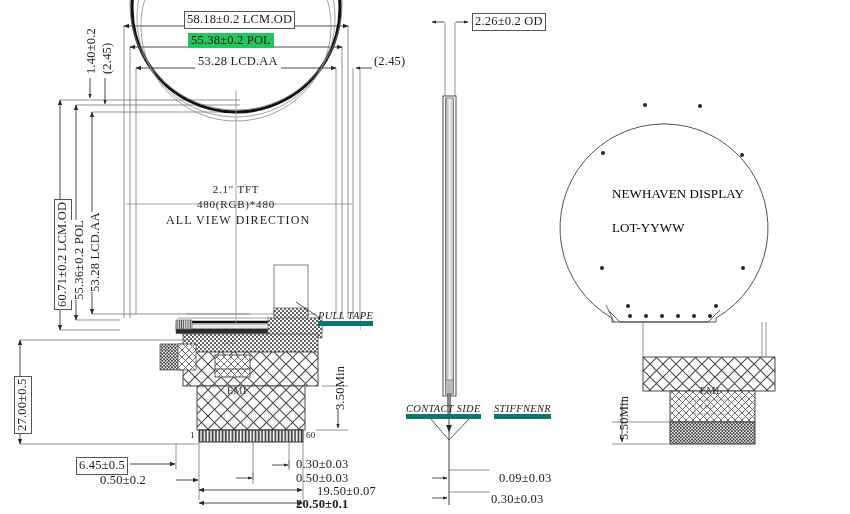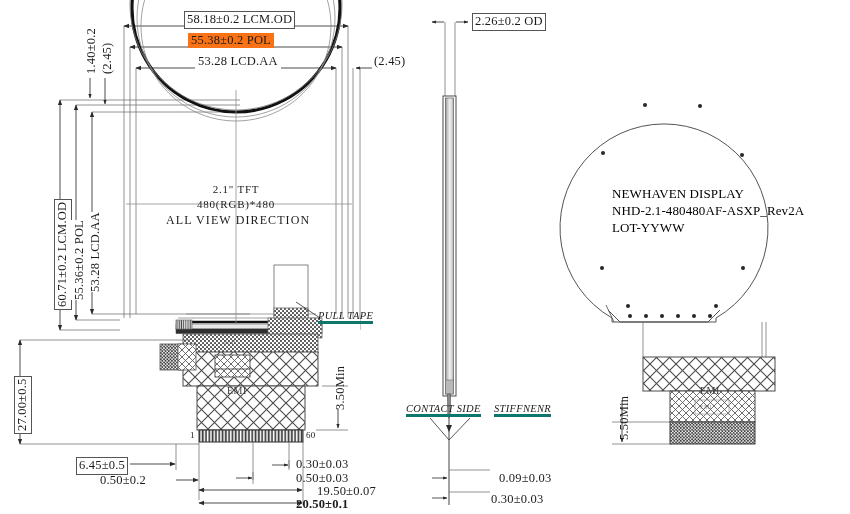--- a/index.html
+++ b/index.html
@@ -8,21 +8,21 @@
        font-family:"Liberation Serif",serif;color:#1b1b1b;}
   #sheet{position:relative;width:850px;height:514px;}
   svg#dwg{position:absolute;left:0;top:0;width:850px;height:514px;}
 
   .lbl{position:absolute;white-space:nowrap;font-family:"Liberation Serif",serif;
        color:#1b1b1b;letter-spacing:.2px;}
   .dim{font-size:12.5px;}
   .boxed{border:1px solid #555;padding:0px 2px 1px 2px;background:#fff;}
   .rot{transform-origin:0 0;}
   .rot90{transform:rotate(-90deg);}
-  .ital{font-style:italic;font-size:10.5px;border-bottom:3px solid #0f766e;
+  .ital{font-style:italic;font-size:10.5px;border-bottom:5px solid #0f766e;
         padding-bottom:0px;letter-spacing:.3px;}
   .ctr{font-size:11px;letter-spacing:.8px;text-align:center;}
   .ctr.small{font-size:12px;letter-spacing:1.1px;}
   .sans{font-family:Liberation Serif, serif;font-size:13px;
         line-height:16.5px;letter-spacing:.1px;color:#000000;}
   .pinno{font-size:9px;}
   .emi{font-size:10px;color:#3a3a3a;letter-spacing:.5px;}
   .emi2{font-size:6px;color:#50505090;letter-spacing:.3px;}
 </style>
 </head>
@@ -297,21 +297,21 @@
     <line x1="612" y1="422" x2="672" y2="422"></line>
   </g>
   <g stroke="#2a2a2a" stroke-width="0.85">
     <line x1="622" y1="400" x2="622" y2="442" marker-end="url(#arS)"></line>
   </g>
 
   </g>
 </svg>
 
 <div class="lbl dim boxed" style="left:184px;top:11px;">58.18±0.2  LCM.OD</div>
-<div class="lbl dim" style="left:188px;top:33px;background:#f97316;padding:0 3px;">55.38±0.2  POL</div>
+<div class="lbl dim" style="left:188px;top:33px;background:#22c55e;padding:0 3px;">55.38±0.2  POL</div>
 <div class="lbl dim" style="left:195px;top:54px;background:#fff;padding:0 3px;">53.28  LCD.AA</div>
 <div class="lbl dim" style="left:374px;top:54px;">(2.45)</div>
 
 <div class="lbl dim boxed rot rot90" style="left:54px;top:310px;">60.71±0.2 LCM.OD</div>
 <div class="lbl dim rot rot90" style="left:70px;top:300px;background:#fff;padding:2px 0;">55.36±0.2  POL</div>
 <div class="lbl dim rot rot90" style="left:86px;top:292px;background:#fff;padding:2px 0;">53.28 LCD.AA</div>
 
 <div class="lbl dim rot rot90" style="left:84px;top:74px;">1.40±0.2</div>
 <div class="lbl dim rot rot90" style="left:100px;top:74px;">(2.45)</div>
 
@@ -336,19 +336,18 @@
 <div class="lbl pinno" style="left:190px;top:430px;">1</div>
 <div class="lbl pinno" style="left:306px;top:430px;">60</div>
 
 <div class="lbl dim boxed" style="left:472px;top:13px;">2.26±0.2  OD</div>
 <div class="lbl ital" style="left:406px;top:403px;">CONTACT SIDE</div>
 <div class="lbl ital" style="left:494px;top:403px;">STIFFNENR</div>
 <div class="lbl dim" style="left:491px;top:471px;margin-left:8px;">0.09±0.03</div>
 <div class="lbl dim" style="left:491px;top:492px;">0.30±0.03</div>
 
 <div class="lbl sans" style="left:612px;top:186px;">NEWHAVEN DISPLAY</div>
-<div class="lbl sans" style="left:612px;top:203px;">NHD-2.1-480480AF-ASXP_Rev2A</div>
 <div class="lbl sans" style="left:612px;top:220px;">LOT-YYWW</div>
 <div class="lbl dim rot rot90" style="left:617px;top:440px;">5.50Min</div>
 <div class="lbl emi" style="left:700px;top:385px;">EMI</div>
 <div class="lbl emi2" style="left:700px;top:404px;">EMI</div>
 
 </div>
 
 </body></html>

